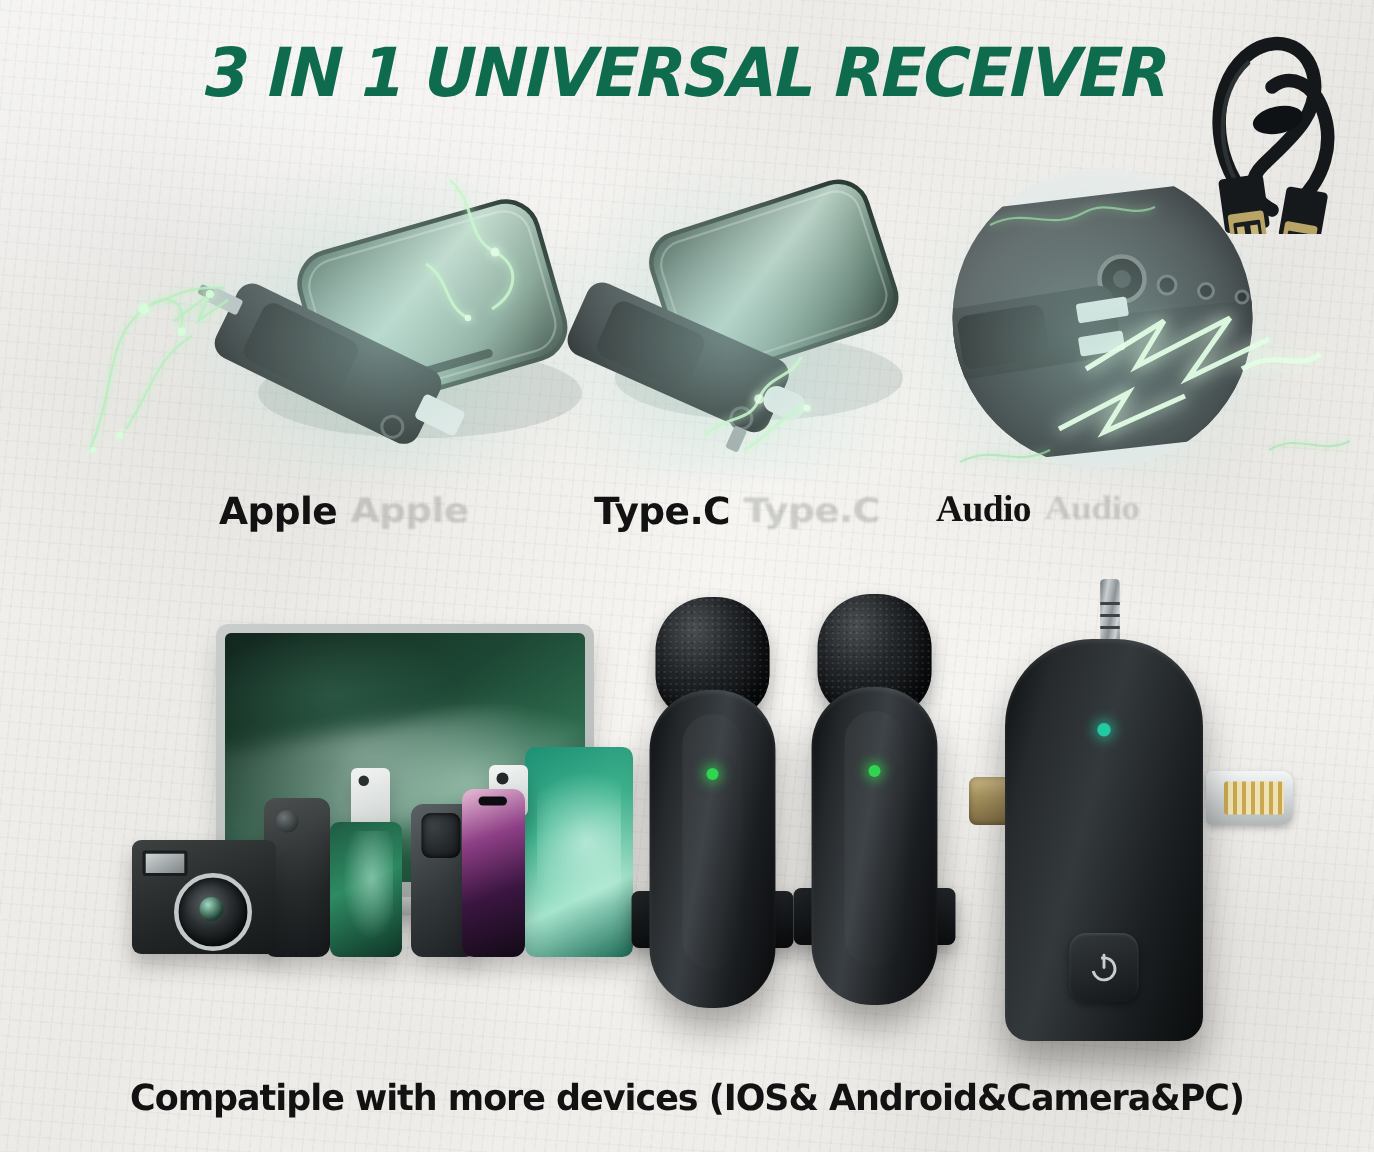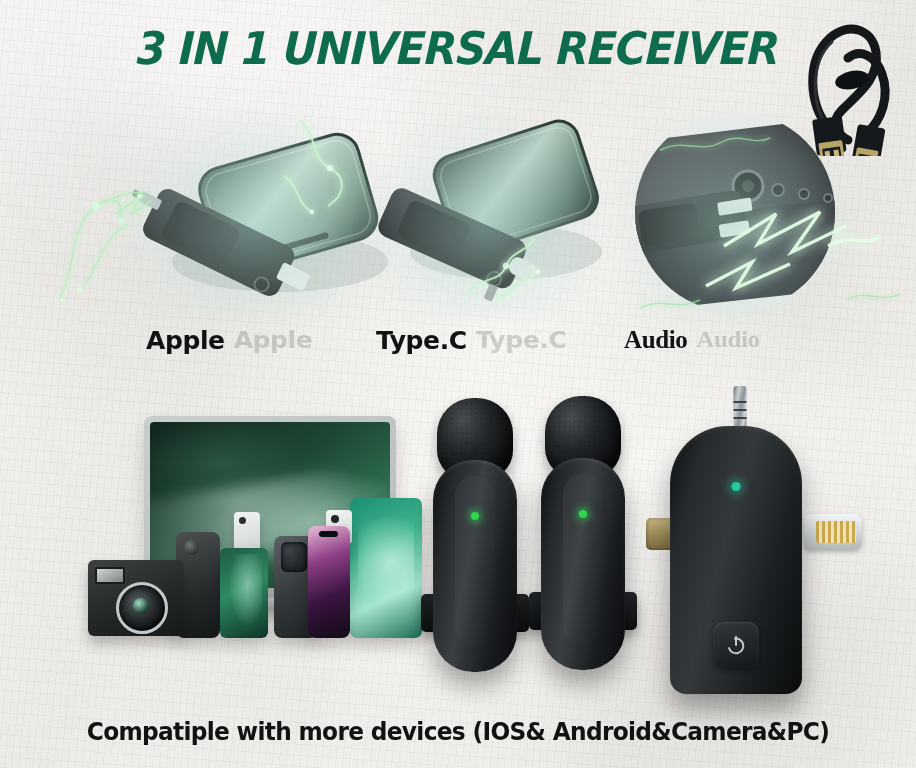--- a/index.html
+++ b/index.html
@@ -74,21 +74,21 @@
   }
   .label .ghost {
     color: rgba(110,112,110,.30);
     font-weight: 600;
     filter: blur(.6px);
     margin-left: 9px;
     transform: scaleY(.9);
     display: inline-block;
   }
   .l1 { left: 146px; }
-  .l2 { left: 376px; }
+  .l2 { left: 396px; }
   .l3 { left: 624px; font-family: Liberation Serif, serif; }
 
   
   .hero { position: absolute; left: 0; top: 372px; width: 916px; height: 342px; z-index: 4; }
 
   
   .collage { position: absolute; left: 88px; top: 44px; width: 360px; height: 268px; }
   .laptop-body {
     position: absolute; left: 56px; top: 0; width: 252px; height: 182px;
     background: linear-gradient(150deg, #c9cdcb 0%, #b6bcba 100%);

